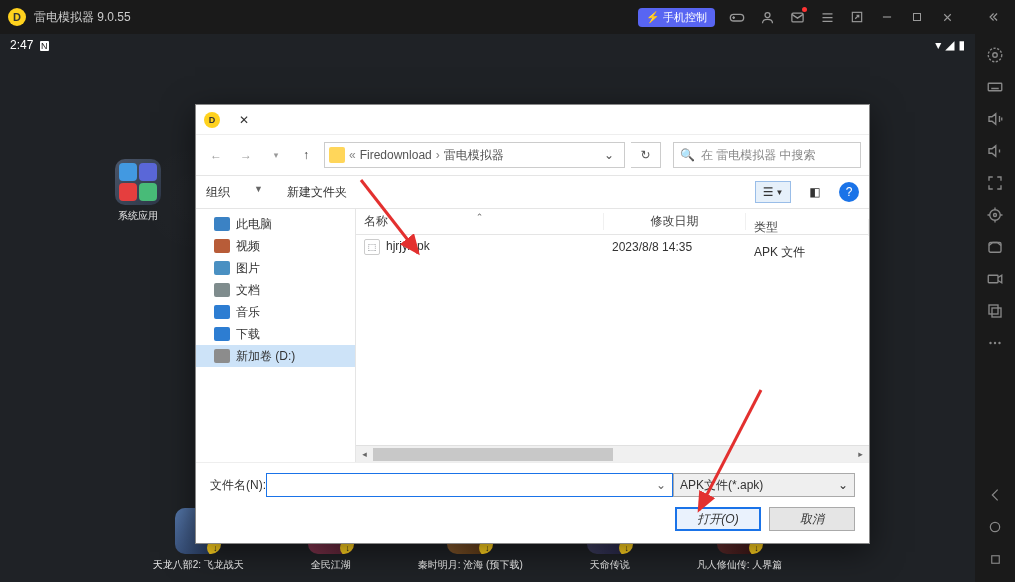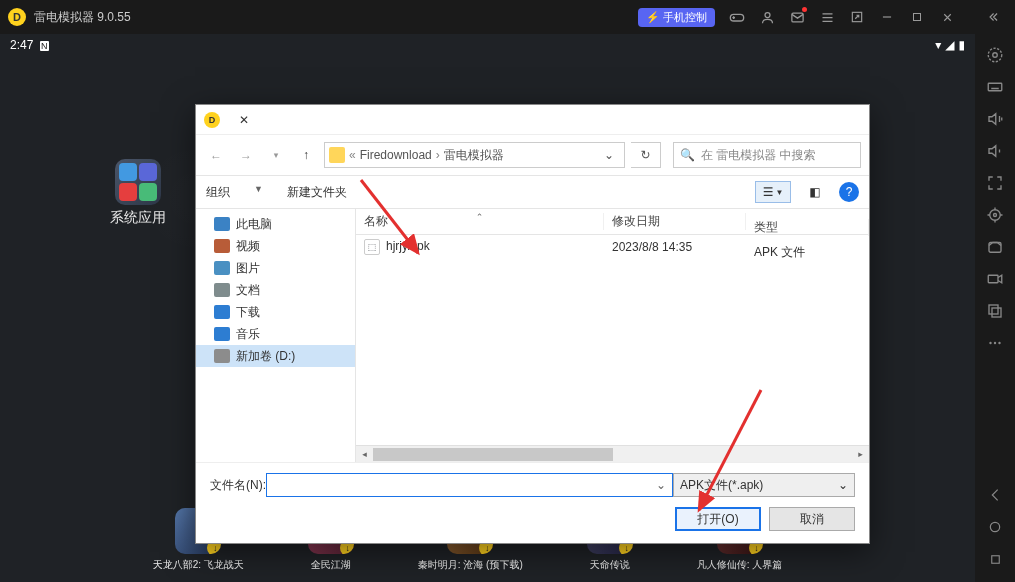--- a/index.html
+++ b/index.html
@@ -21,21 +21,21 @@
 .statusbar .right { display: flex; gap: 4px; align-items: center; }
 
 
 .sidebar { position: absolute; right: 0; top: 0; width: 40px; height: 100%; background: #1a1a1a; display: flex; flex-direction: column; align-items: center; padding-top: 6px; gap: 2px; }
 .sidebar .sicon { width: 32px; height: 30px; display: flex; align-items: center; justify-content: center; color: #888; cursor: pointer; }
 .sidebar .spacer { flex: 1; }
 
 
 .appicon { position: absolute; width: 60px; text-align: center; }
 .appicon .ic { width: 46px; height: 46px; border-radius: 10px; margin: 0 auto 4px; }
-.appicon .lbl { color: #e8e8e8; font-size: 14px; }
+.appicon .lbl { color: #e8e8e8; font-size: 10px; }
 #sysapp .ic { background: linear-gradient(135deg,#4a5568,#2d3748); display:grid; grid-template-columns:1fr 1fr; grid-template-rows:1fr 1fr; gap:2px; padding:4px; }
 #sysapp .ic span { border-radius:4px; }
 #sysapp .ic span:nth-child(1){ background:#4299e1; }
 #sysapp .ic span:nth-child(2){ background:#5a67d8; }
 #sysapp .ic span:nth-child(3){ background:#e53e3e; }
 #sysapp .ic span:nth-child(4){ background:#48bb78; }
 
 
 .dock { position: absolute; bottom: 10px; left: 0; right: 40px; display: flex; justify-content: center; gap: 64px; padding: 0 20px; }
 .dockitem { text-align:center; color:#eee; font-size:10px; }
@@ -70,37 +70,37 @@
 .dlg-body { flex:1; display:flex; overflow:hidden; }
 .tree { width:160px; border-right:1px solid #e5e5e5; font-size:12px; color:#333; padding:4px 0; overflow:auto; }
 .tree .node { display:flex; align-items:center; gap:6px; padding:2px 4px 2px 18px; height:22px; cursor:pointer; }
 .tree .node.selected { background:#cde3f8; }
 .tree .node .ni { width:16px; height:14px; border-radius:2px; flex-shrink:0; }
 
 .filelist { flex:1; display:flex; flex-direction:column; font-size:12px; color:#333; position:relative; }
 .fl-header { display:flex; border-bottom:1px solid #e5e5e5; height:26px; align-items:center; color:#444; }
 .fl-header .col { padding:0 8px; border-right:1px solid #f0f0f0; display:flex; align-items:center; gap:4px; }
 .fl-header .sortarr { font-size:9px; color:#666; position:absolute; left:50%; top:-1px; transform:translateX(-50%); }
-.col-name{ flex:0 0 248px; position:relative; } .col-date{ flex:0 0 142px; } .col-type{ flex:1;margin-top:11px; }
+.col-name{ flex:0 0 248px; position:relative; } .col-date{ flex:0 0 142px;justify-content:center; } .col-type{ flex:1;margin-top:11px; }
 .fl-rows { flex:1; overflow:auto; }
 .fl-row { display:flex; align-items:center; height:24px; padding:2px 0; }
 .fl-row .cell { padding:0 8px; }
 .fl-row .fic { width:16px; height:16px; background:#fff; border:1px solid #ccc; border-radius:2px; display:inline-flex; align-items:center; justify-content:center; color:#5f6368; font-size:9px; margin-right:6px; }
 .fl-scroll { height:17px; background:#f0f0f0; border-top:1px solid #e0e0e0; display:flex; align-items:center; }
 .fl-scroll .sbtn { width:17px; height:17px; display:flex; align-items:center; justify-content:center; color:#666; font-size:9px; background:#f0f0f0; }
 .fl-scroll .strack { flex:1; height:17px; position:relative; }
 .fl-scroll .sthumb { position:absolute; left:0; top:2px; width:50%; height:13px; background:#c8c8c8; }
 
 .dlg-bottom { padding:10px 14px 12px; font-size:12px; color:#333; border-top:1px solid #eee; }
 .bottom-row { display:flex; align-items:center; gap:0; margin-bottom:10px; }
 .bottom-row .lbl { white-space:nowrap; }
 .bottom-row .fname { flex:1; height:24px; border:1px solid #1a73e8; padding:0 6px; display:flex; align-items:center; justify-content:space-between; }
 .bottom-row .fname .drop { color:#666; }
 .bottom-row .ftype { width:182px; height:24px; border:1px solid #aaa; padding:0 6px; display:flex; align-items:center; justify-content:space-between; background:#efefef; }
-.btn-row { display:flex; justify-content:flex-end; gap:8px; }
+.btn-row { display:flex; justify-content:flex-end; gap:8px;font-style:italic; }
 .winbtn { width:86px; height:24px; border:1px solid #aaa; background:#e5e5e5; display:flex; align-items:center; justify-content:center; cursor:pointer; }
 .winbtn.primary { border:2px solid #1a73e8; background:#eaf2fd; }
 
 
 .arrow { position:absolute; pointer-events:none; }
 .arrow svg { overflow:visible; }
 
 
 .hexbg { position:absolute; inset:0; background:
   radial-gradient(circle at 20% 30%, rgba(255,255,255,0.01) 0, transparent 60px),
@@ -357,25 +357,25 @@
           <div class="node">
             <span class="ni" style="background:#4a90c2"></span>
             <span>图片</span>
           </div>
           <div class="node">
             <span class="ni" style="background:#7f8c8d"></span>
             <span>文档</span>
           </div>
           <div class="node">
             <span class="ni" style="background:#2d7dd2"></span>
+            <span>音乐</span>
+          </div>
+          <div class="node">
+            <span class="ni" style="background:#2d7dd2"></span>
             <span>下载</span>
-          </div>
-          <div class="node">
-            <span class="ni" style="background:#2d7dd2"></span>
-            <span>音乐</span>
           </div>
           <div class="node selected">
             <span class="ni" style="background:#8c8c8c"></span>
             <span>新加卷 (D:)</span>
           </div>
         </div>
       <div class="filelist">
         <div class="fl-header">
           <div class="col col-name">
               <span class="sortarr">⌃</span>

